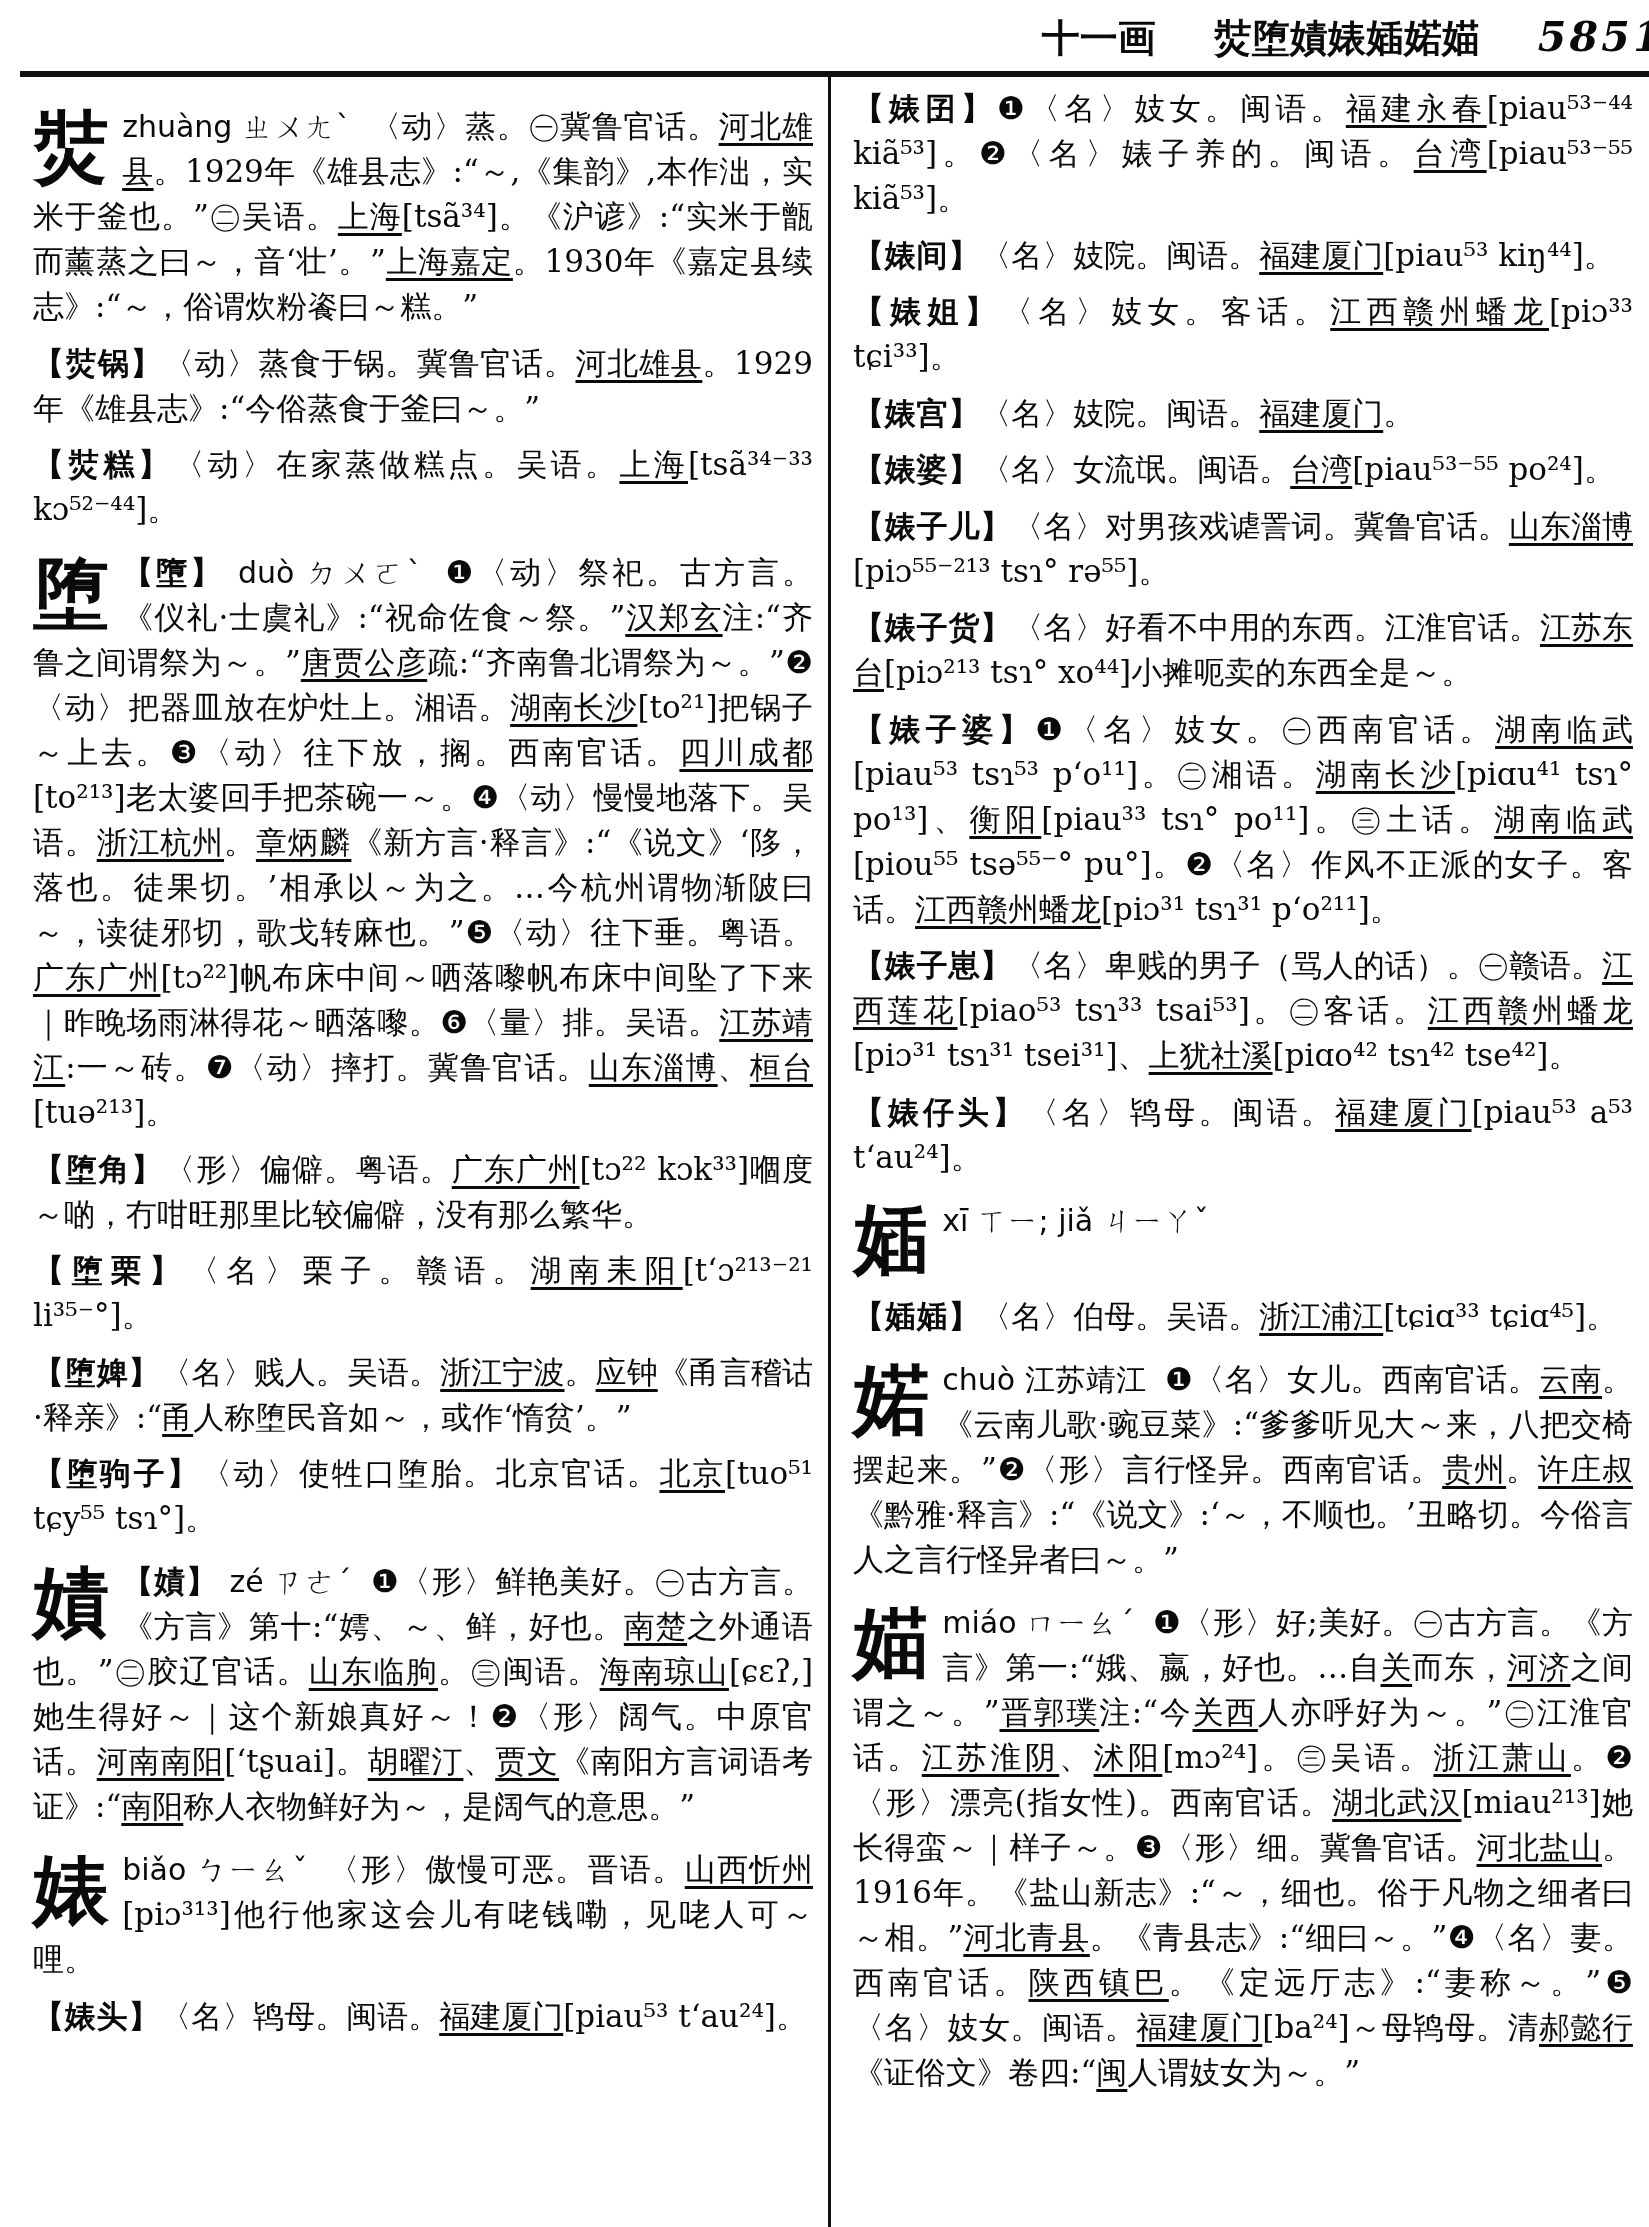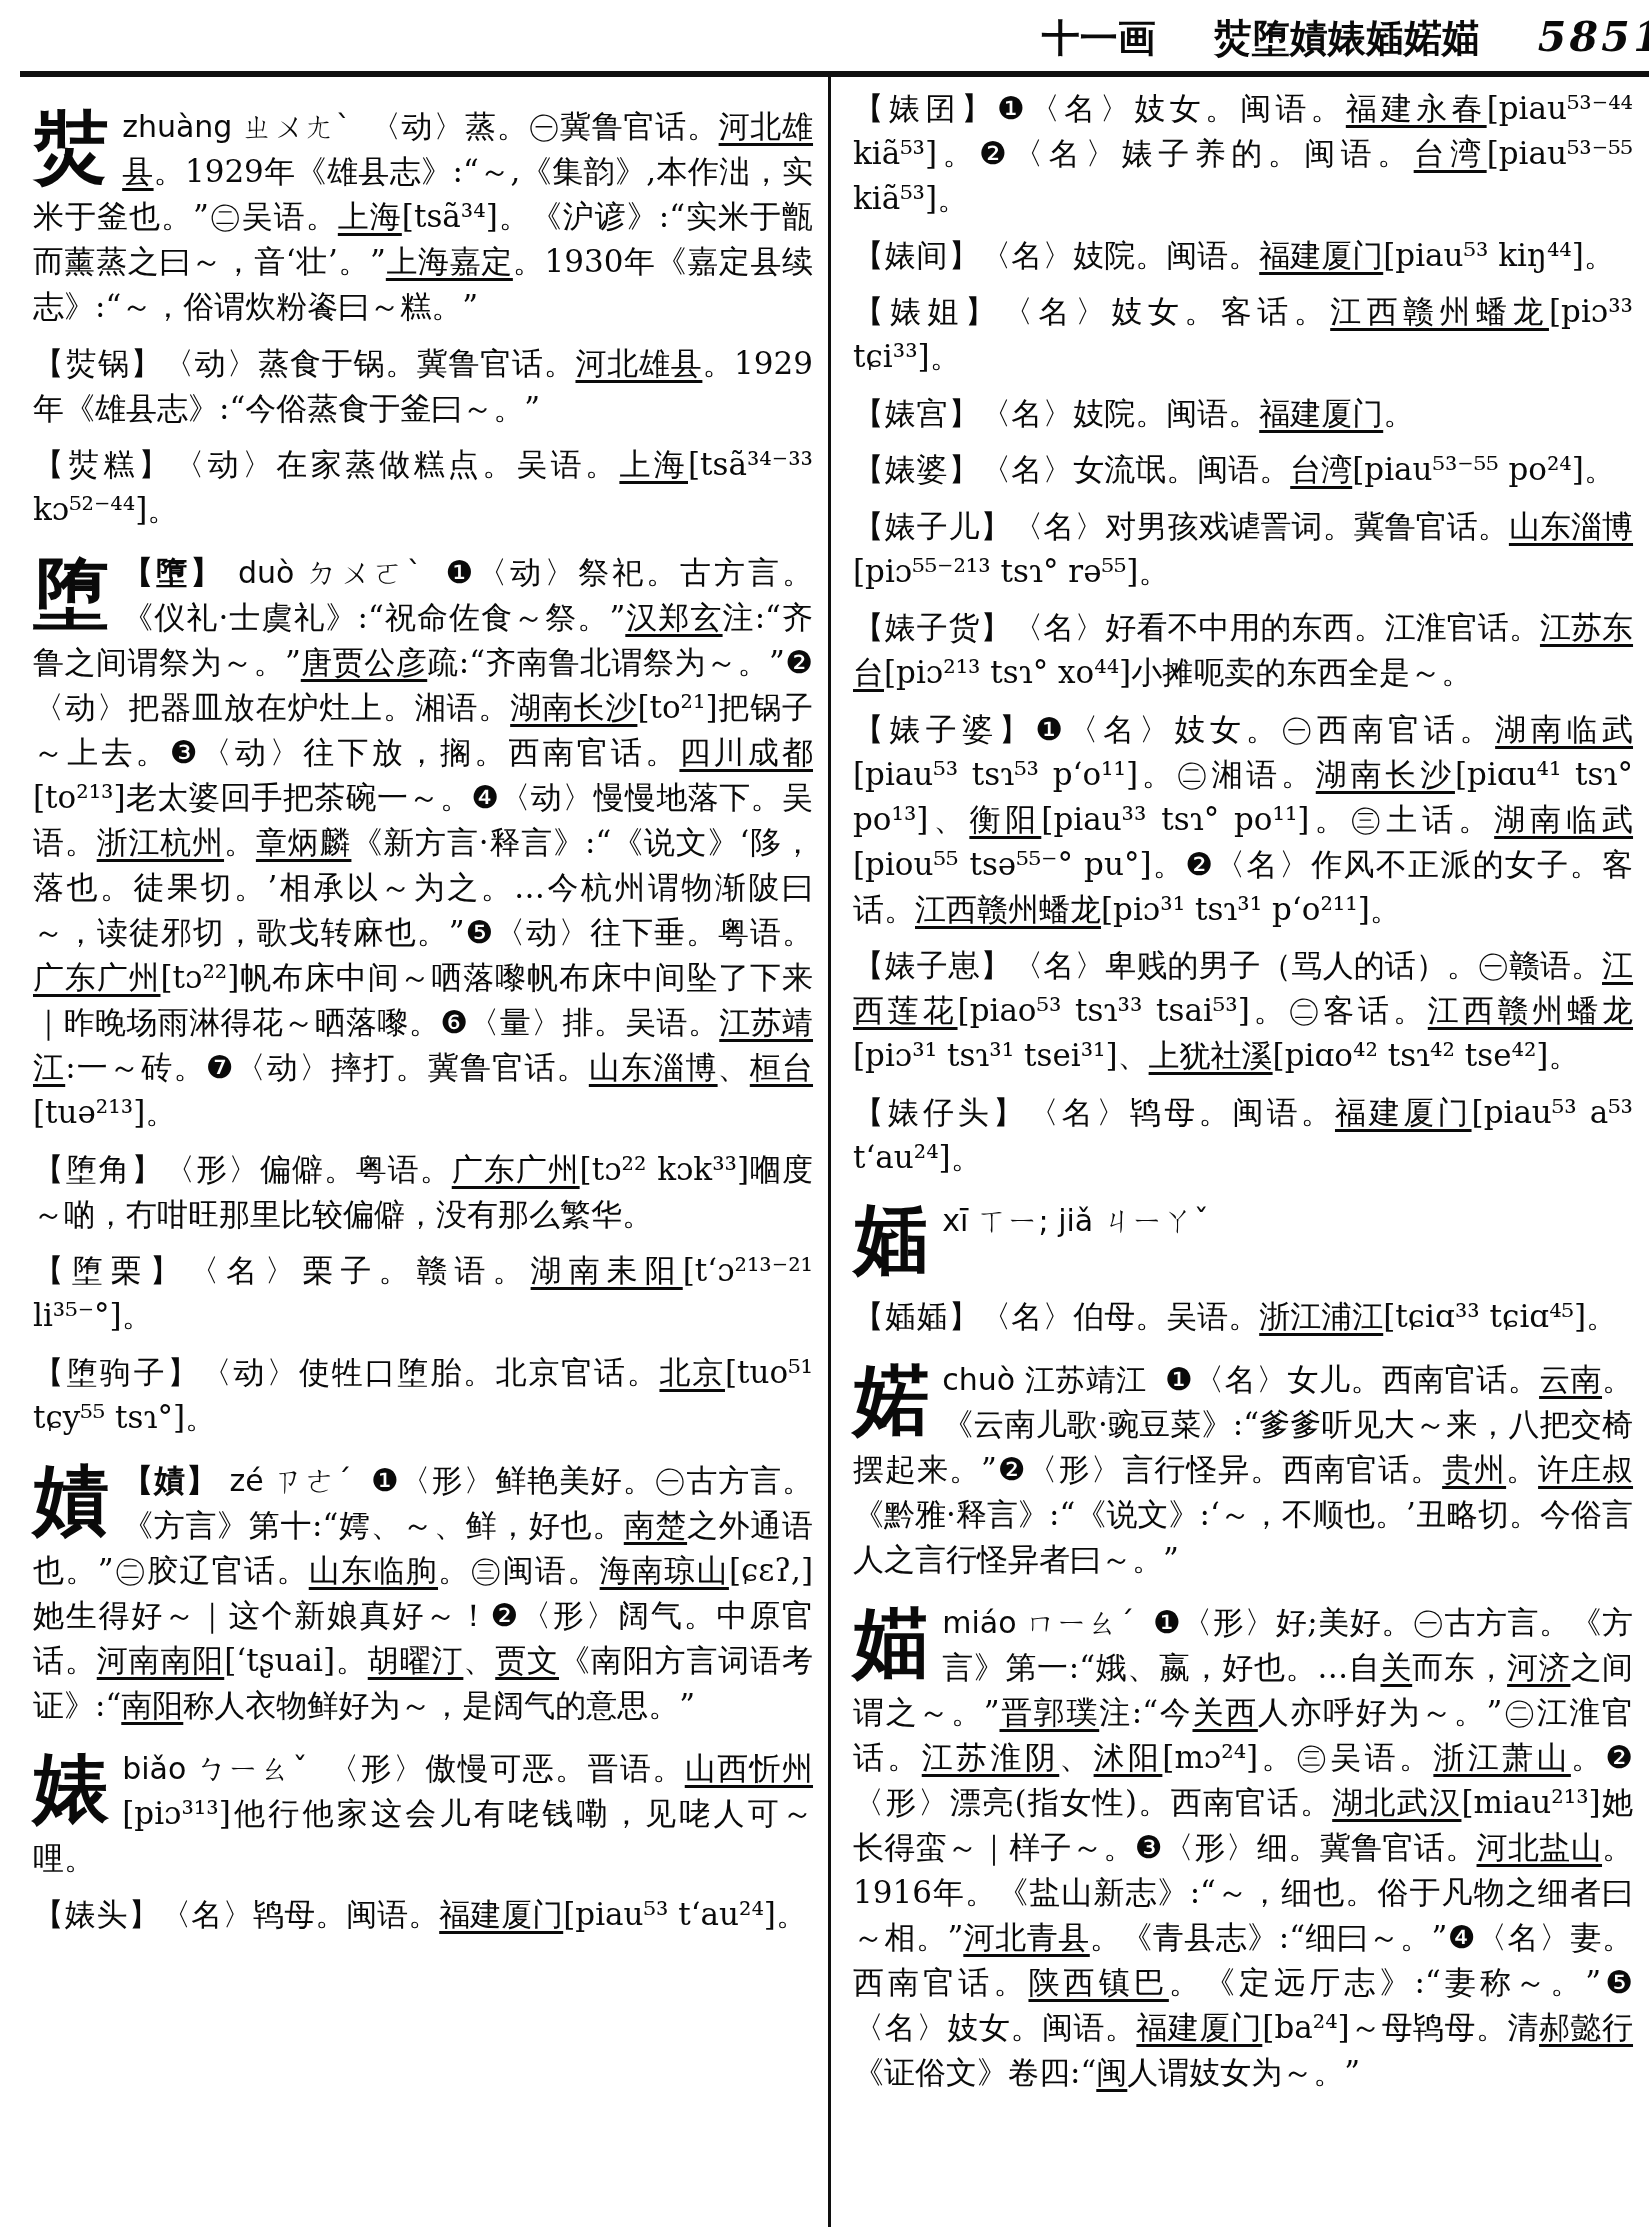--- a/index.html
+++ b/index.html
@@ -10,21 +10,21 @@
   .header .pageno{font-style:italic;font-size:41px;letter-spacing:3.3px;}
   .toprule{position:absolute;top:71px;left:20px;right:10px;height:5.8px;background:#101010;}
   .divider{position:absolute;left:828px;top:77px;width:2.5px;bottom:0;background:#101010;}
   .col{position:absolute;top:86px;width:780px;font-size:31px;line-height:45px;text-align:justify;}
   .col.left{left:33px;}
   .col.right{left:853px;}
   .entry{margin:0 0 11.5px 0;display:flow-root;}
   .entry.head{margin-top:18px;}
   .big{float:left;font-size:76px;line-height:82px;font-weight:bold;margin:1.6px 13.2px 1.6px 0;}
   .variant{font-weight:bold;}
-  .hw{font-weight:normal;letter-spacing:0.8px;margin-top:32px;}
+  .hw{font-weight:bold;letter-spacing:0.8px;margin-top:32px;}
   .pinyin{font-family:"DejaVu Sans","Liberation Sans",sans-serif;font-size:30px;margin-right:8.2px;}
   .u{text-decoration:underline;text-decoration-thickness:2.5px;text-underline-offset:5.8px;}
   .body{}
 </style>
 </head>
 <body>
 
 <div class="page">
   <div class="header">
     <span>十一画</span>
@@ -33,20 +33,21 @@
   </div>
   <div class="toprule"></div>
   <div class="divider"></div>
   <div class="col left" id="col-left">
       <div class="entry head"><span class="big">焋</span><span class="pinyin">zhuàng ㄓㄨㄤˋ </span><span class="body">〈动〉蒸。㊀冀鲁官话。<span class="u">河北雄县</span>。1929年《雄县志》:“～,《集韵》,本作泏，实米于釜也。”㊁吴语。<span class="u">上海</span>[tsã³⁴]。《沪谚》:“实米于甑而薰蒸之曰～，音‘壮’。”<span class="u">上海嘉定</span>。1930年《嘉定县续志》:“～，俗谓炊粉餈曰～糕。”</span></div>
       <div class="entry sub"><span class="hw">【焋锅】</span><span class="body">〈动〉蒸食于锅。冀鲁官话。<span class="u">河北雄县</span>。1929年《雄县志》:“今俗蒸食于釜曰～。”</span></div>
       <div class="entry sub"><span class="hw">【焋糕】</span><span class="body">〈动〉在家蒸做糕点。吴语。<span class="u">上海</span>[tsã³⁴⁻³³ kɔ⁵²⁻⁴⁴]。</span></div>
       <div class="entry head"><span class="big">堕</span><span class="variant">【墮】 </span><span class="pinyin">duò ㄉㄨㄛˋ </span><span class="body">❶〈动〉祭祀。古方言。《仪礼·士虞礼》:“祝命佐食～祭。”<span class="u">汉郑玄</span>注:“齐鲁之间谓祭为～。”<span class="u">唐贾公彦</span>疏:“齐南鲁北谓祭为～。”❷〈动〉把器皿放在炉灶上。湘语。<span class="u">湖南长沙</span>[to²¹]把锅子～上去。❸〈动〉往下放，搁。西南官话。<span class="u">四川成都</span>[to²¹³]老太婆回手把茶碗一～。❹〈动〉慢慢地落下。吴语。<span class="u">浙江杭州</span>。<span class="u">章炳麟</span>《新方言·释言》:“《说文》‘陊，落也。徒果切。’相承以～为之。…今杭州谓物渐陂曰～，读徒邪切，歌戈转麻也。”❺〈动〉往下垂。粤语。<span class="u">广东广州</span>[tɔ²²]帆布床中间～哂落嚟帆布床中间坠了下来｜昨晚场雨淋得花～晒落嚟。❻〈量〉排。吴语。<span class="u">江苏靖江</span>:一～砖。❼〈动〉摔打。冀鲁官话。<span class="u">山东淄博</span>、<span class="u">桓台</span>[tuə²¹³]。</span></div>
       <div class="entry sub"><span class="hw">【堕角】</span><span class="body">〈形〉偏僻。粤语。<span class="u">广东广州</span>[tɔ²² kɔk³³]嗰度～啲，冇咁旺那里比较偏僻，没有那么繁华。</span></div>
       <div class="entry sub"><span class="hw">【堕栗】</span><span class="body">〈名〉栗子。赣语。<span class="u">湖南耒阳</span>[t‘ɔ²¹³⁻²¹ li³⁵⁻°]。</span></div>
+      <div class="entry sub"><span class="hw">【堕婢】</span><span class="body">〈名〉贱人。吴语。<span class="u">浙江宁波</span>。<span class="u">应钟</span>《甬言稽诂·释亲》:“<span class="u">甬</span>人称堕民音如～，或作‘惰贫’。”</span></div>
       <div class="entry sub"><span class="hw">【堕驹子】</span><span class="body">〈动〉使牲口堕胎。北京官话。<span class="u">北京</span>[tuo⁵¹ tɕy⁵⁵ tsɿ°]。</span></div>
       <div class="entry head"><span class="big">嫧</span><span class="variant">【嫧】 </span><span class="pinyin">zé ㄗㄜˊ </span><span class="body">❶〈形〉鲜艳美好。㊀古方言。《方言》第十:“嫮、～、鲜，好也。<span class="u">南楚</span>之外通语也。”㊁胶辽官话。<span class="u">山东临朐</span>。㊂闽语。<span class="u">海南琼山</span>[ɕɛʔ,]她生得好～｜这个新娘真好～！❷〈形〉阔气。中原官话。<span class="u">河南南阳</span>[‘tʂuai]。<span class="u">胡曜汀</span>、<span class="u">贾文</span>《南阳方言词语考证》:“<span class="u">南阳</span>称人衣物鲜好为～，是阔气的意思。”</span></div>
       <div class="entry head"><span class="big">婊</span><span class="pinyin">biǎo ㄅㄧㄠˇ </span><span class="body">〈形〉傲慢可恶。晋语。<span class="u">山西忻州</span>[piɔ³¹³]他行他家这会儿有咾钱嘞，见咾人可～哩。</span></div>
       <div class="entry sub"><span class="hw">【婊头】</span><span class="body">〈名〉鸨母。闽语。<span class="u">福建厦门</span>[piau⁵³ t‘au²⁴]。</span></div>
     </div>
   <div class="col right" id="col-right">
       <div class="entry sub"><span class="hw">【婊囝】</span><span class="body">❶〈名〉妓女。闽语。<span class="u">福建永春</span>[piau⁵³⁻⁴⁴ kiã⁵³]。❷〈名〉婊子养的。闽语。<span class="u">台湾</span>[piau⁵³⁻⁵⁵ kiã⁵³]。</span></div>
       <div class="entry sub"><span class="hw">【婊间】</span><span class="body">〈名〉妓院。闽语。<span class="u">福建厦门</span>[piau⁵³ kiŋ⁴⁴]。</span></div>
       <div class="entry sub"><span class="hw">【婊姐】</span><span class="body">〈名〉妓女。客话。<span class="u">江西赣州蟠龙</span>[piɔ³³ tɕi³³]。</span></div>
       <div class="entry sub"><span class="hw">【婊宫】</span><span class="body">〈名〉妓院。闽语。<span class="u">福建厦门</span>。</span></div>

